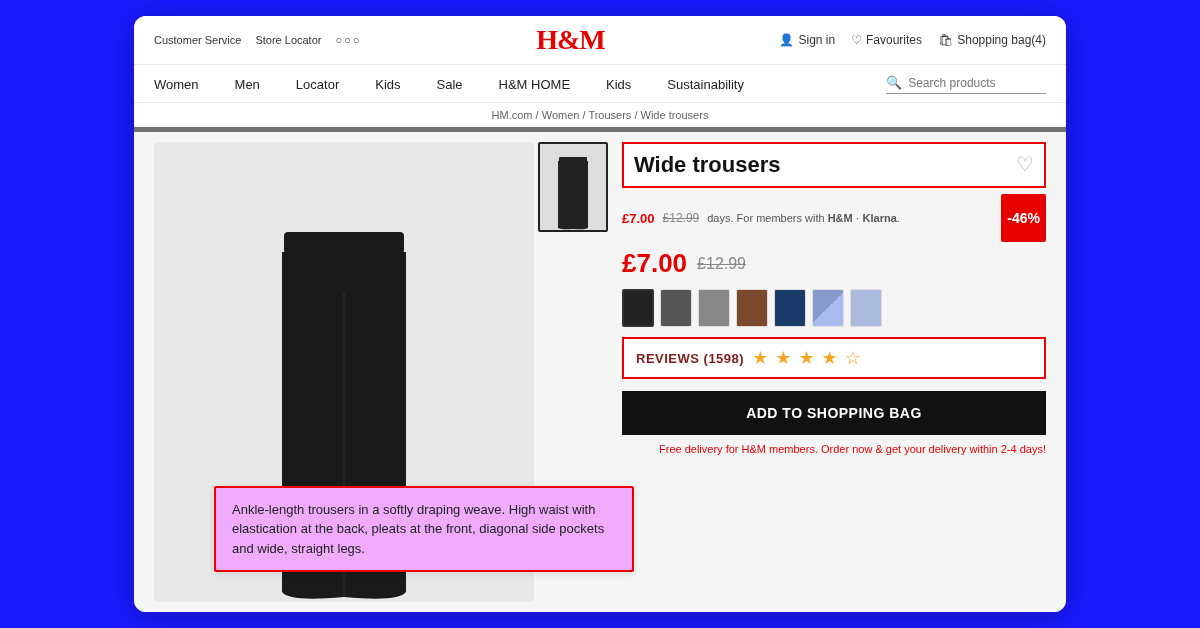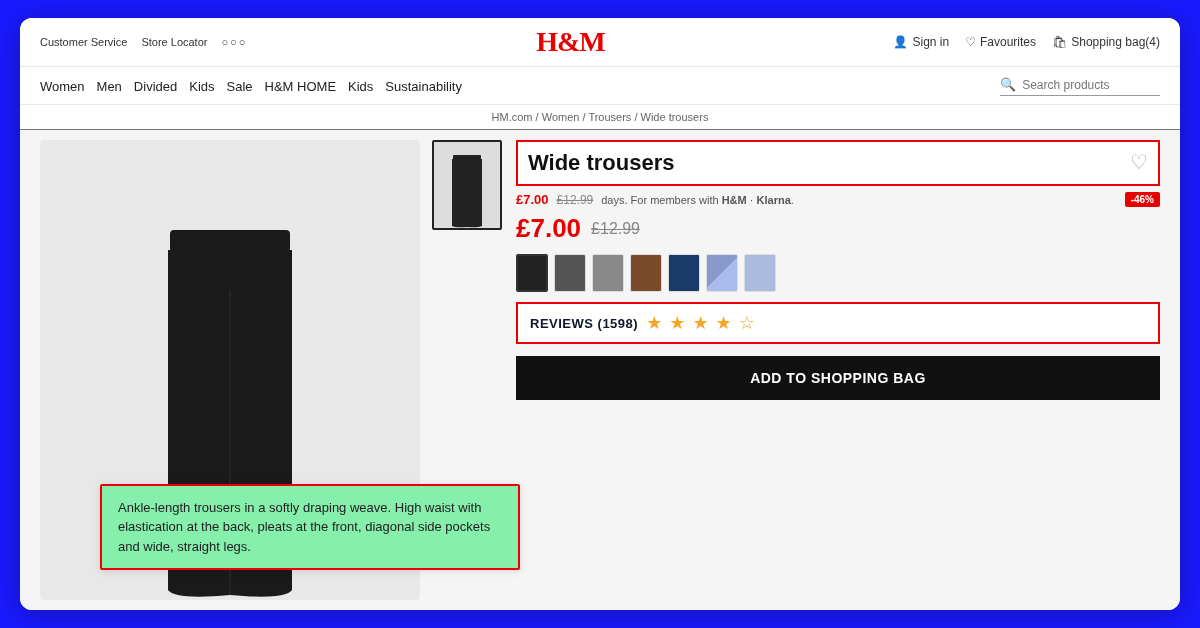--- a/index.html
+++ b/index.html
@@ -5,21 +5,21 @@
     * { box-sizing: border-box; margin: 0; padding: 0; }
     body {
       background: #1a1aff;
       display: flex;
       align-items: center;
       justify-content: center;
       min-height: 100vh;
       font-family: Arial, Helvetica, sans-serif;
     }
     .browser-window {
-      width: 1160px;
+      width: 932px;
       background: #f5f5f5;
       border-radius: 12px;
       overflow: hidden;
       box-shadow: 0 4px 30px rgba(0,0,0,0.3);
       position: relative;
     }
     
     .top-bar {
       background: #fff;
       padding: 8px 20px;
@@ -62,50 +62,50 @@
       padding: 10px 0 8px;
       display: flex;
       align-items: center;
       justify-content: space-between;
       border-bottom: 1px solid #e8e8e8;
       padding-left: 20px;
       padding-right: 20px;
     }
     .nav-links {
       display: flex;
-      gap: 12px;
+      gap: 36px;
       font-size: 13px;
       color: #222;
     }
     .nav-links span { cursor: pointer; }
     .search-bar {
       display: flex;
       align-items: center;
       gap: 6px;
       font-size: 13px;
       color: #555;
       border-bottom: 1px solid #999;
       padding-bottom: 3px;
       min-width: 160px;
     }
     
     .breadcrumb {
       background: #fff;
       padding: 6px 20px;
       font-size: 11px;
       color: #666;
-      border-bottom: 1px solid #737373;
+      border-bottom: 5px solid #737373;
       text-align: center;
     }
     
     .main-content {
       display: flex;
       background: #f5f5f5;
       padding: 10px 20px;
-      gap: 12px;
+      gap: 4px;
       min-height: 480px;
     }
     
     .product-image-section {
       flex: 0 0 380px;
       background: #e8e8e8;
       border-radius: 4px;
       display: flex;
       align-items: flex-end;
       justify-content: center;
@@ -183,23 +183,23 @@
       margin-bottom: 6px;
       font-size: 12px;
       color: #555;
     }
     .sale-price-small { color: #e60000; font-size: 13px; font-weight: bold; }
     .original-price-small { text-decoration: line-through; color: #888; font-size: 12px; }
     .klarna-text { font-size: 11px; color: #555; }
     .discount-badge {
       background: #e60000;
       color: #fff;
-      font-size: 10px;
-      font-weight: bold;
-      padding: 2px 6px;
+      font-size: 14px;
+      font-weight: bold;
+      padding: 16px 6px;
       border-radius: 2px;
       margin-left: auto;
     }
     
     .big-price-row {
       display: flex;
       align-items: center;
       gap: 10px;
       margin-bottom: 10px;
     }
@@ -235,21 +235,21 @@
       gap: 8px;
       margin-bottom: 12px;
       border: 2px solid #e00;
       padding: 8px 12px;
       background: #fff;
     }
     .reviews-label {
       font-size: 13px;
       font-weight: bold;
       letter-spacing: 0.5px;
-      color: #0f172a;
+      color: #7f1d1d;
     }
     .stars { color: #f5a623; font-size: 18px; letter-spacing: 1px; }
     
     .size-select {
       display: flex;
       align-items: center;
       justify-content: space-between;
       border: 1px solid #ccc;
       padding: 10px 14px;
       background: #fff;
@@ -274,21 +274,21 @@
     .delivery-text {
       font-size: 11px;
       color: #e60000;
       text-align: right;
     }
     
     .description-box {
       position: absolute;
       bottom: 40px;
       left: 80px;
-      background: #86efac;
+      background: #f0abfc;
       border: 2px solid #e00;
       padding: 12px 16px;
       max-width: 420px;
       font-size: 13px;
       color: #222;
       line-height: 1.5;
       border-radius: 2px;
       z-index: 10;
       box-shadow: 0 2px 8px rgba(0,0,0,0.1);
     }
@@ -318,21 +318,21 @@
         <span>🛍</span>
         <span>Shopping bag(4)</span>
       </div>
     </div>
   </div>
 
   <div class="nav-bar">
     <div class="nav-links">
       <span>Women</span>
       <span>Men</span>
-      <span>Divided</span>
+      <span>Locator</span>
       <span>Kids</span>
       <span>Sale</span>
       <span>H&amp;M HOME</span>
       <span>Kids</span>
       <span>Sustainability</span>
     </div>
     <div class="search-bar">
       <span>🔍</span>
       <input type="text" style="border: none; outline: none; font-size: 12px; color: #ef4444; background: transparent; width: 130px;" placeholder="Search products">
     </div>
@@ -411,20 +411,21 @@
           <span class="reviews-label">REVIEWS (1598)</span>
           <span class="stars">★ ★ ★ ★ ☆</span>
         </div>
 
         
 
         
         <button class="add-to-bag">ADD TO SHOPPING BAG</button>
 
         
+        <div class="delivery-text">Free delivery for H&amp;M members. Order now &amp; get your delivery within 2-4 days!</div>
       </div>
     </div>
 
     <div class="description-box">
       <span>Ankle-length trousers in a softly draping weave. High waist with elastication at the back, pleats at the front, diagonal side pockets and wide, straight legs.</span>
     </div>
   </div>
 </div>
 
 </body></html>

